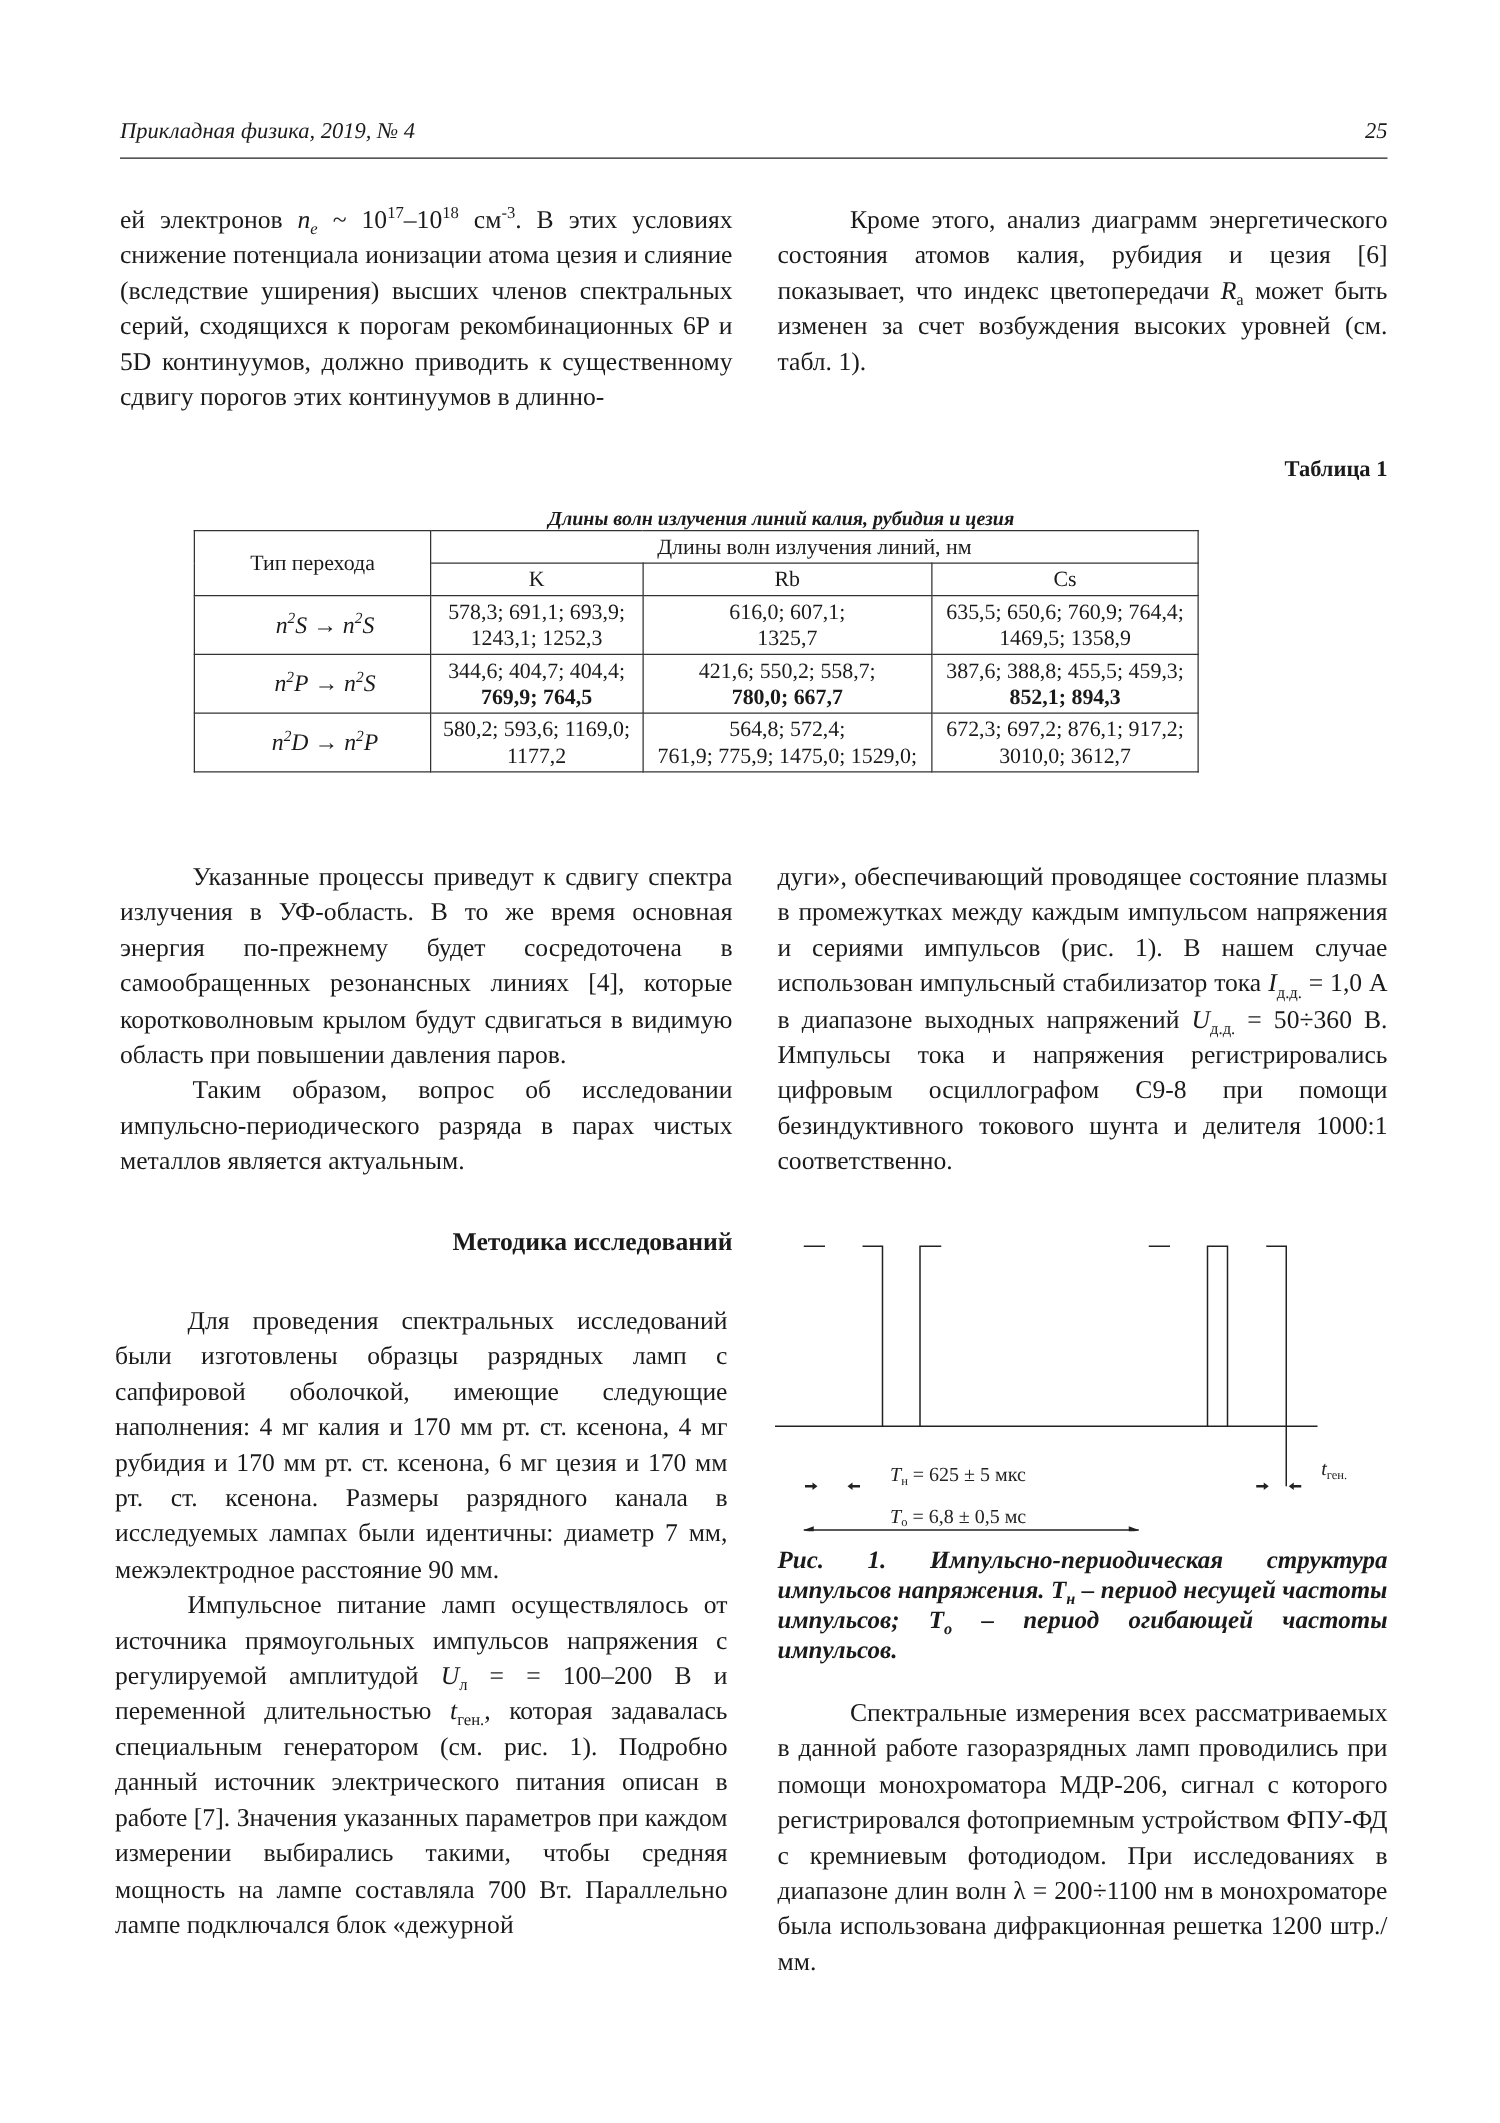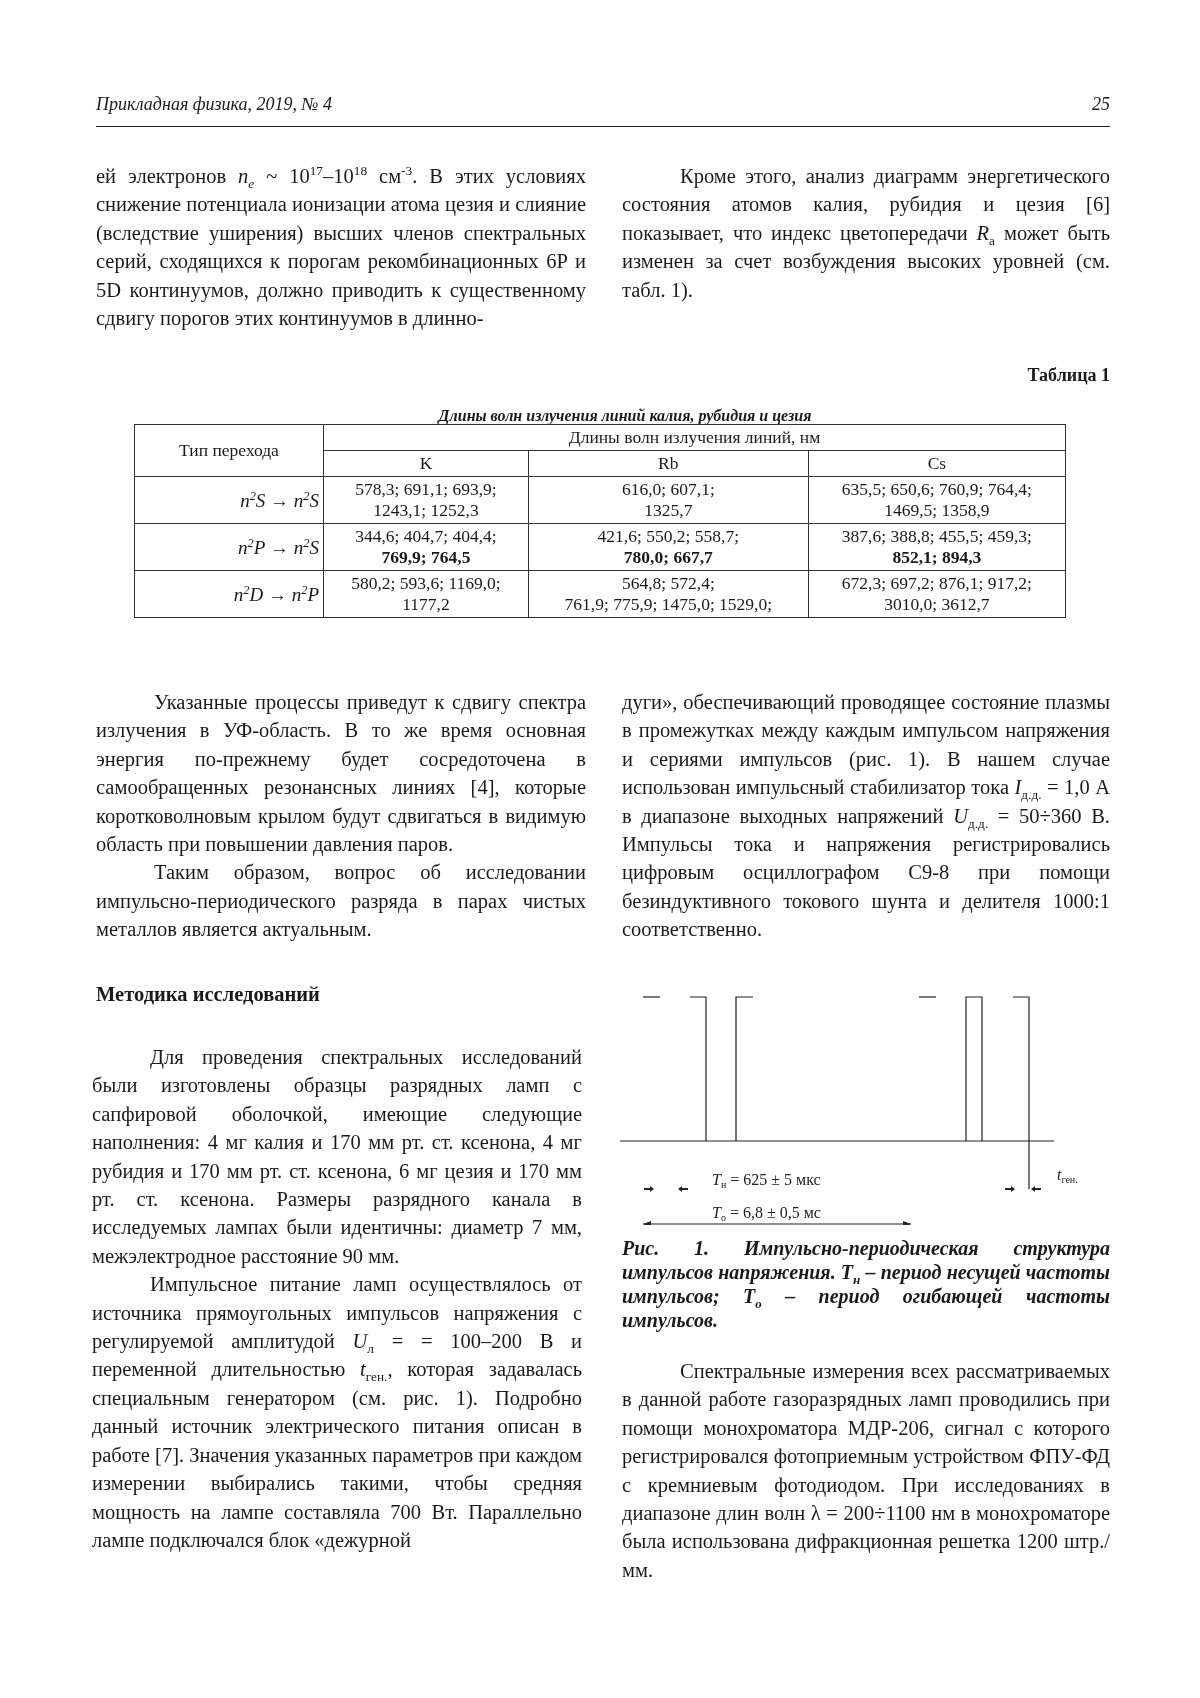--- a/index.html
+++ b/index.html
@@ -13,30 +13,30 @@
                border-top: 1.6px solid #222; }
   .col { position: absolute; font-size: 20.5px; line-height: 28.4px; text-align: justify; margin-top: 23px; }
   .col p { margin: 0; }
   .col p.ind { text-indent: 58px; }
   .col-left-top { left: 96px; top: 139px; width: 490px; }
   .col-right-top { left: 622px; top: 139px; width: 488px; }
   .col-left-mid { left: 96px; top: 665px; width: 490px; }
   .col-right-mid { left: 622px; top: 665px; width: 488px; }
   .col-left-bot { left: 92px; top: 1020px; width: 490px; }
   .col-right-bot { left: 622px; top: 1334px; width: 488px; }
-  .section-title { position: absolute; left: 96px; top: 983px; width: 490px; text-align: left;
+  .section-title { position: absolute; left: 96px; top: 983px; width: 490px; text-align: right;
                    font-weight: bold; font-size: 20.5px; }
   .table-label { position: absolute; right: 90px; top: 365px; font-weight: bold; font-size: 18px; }
   .table-caption { position: absolute; left: 140px; top: 407px; width: 970px; text-align: center;
                    font-style: italic; font-weight: bold; font-size: 16px; }
-  table.data { position: absolute; left: 134px; top: 424px; width: 932px; border-collapse: collapse;
+  table.data { position: absolute; left: 155px; top: 424px; width: 804px; border-collapse: collapse;
                font-size: 17.5px; line-height: 21px; }
   table.data td, table.data th { border: 1.3px solid #333; text-align: center; font-weight: normal; padding: 2px 4px; }
   table.data th.type { width: 180px; }
-  table.data td.trans { text-align: right; font-style: italic; padding-left: 24px; font-size: 19px; }
+  table.data td.trans { text-align: center; font-style: italic; padding-left: 24px; font-size: 19px; }
   table.data b { font-weight: bold; text-align: center; }
   .fig { position: absolute; left: 620px; top: 975px; width: 490px; height: 250px; }
   .fig-caption { position: absolute; left: 622px; top: 1236px; width: 488px; font-style: italic;
                  font-weight: bold; font-size: 20px; line-height: 24px; text-align: justify; }
   sub, sup { font-size: 0.65em; line-height: 0; }
   .it { font-style: italic; }
 </style>
 </head>
 <body>
 

